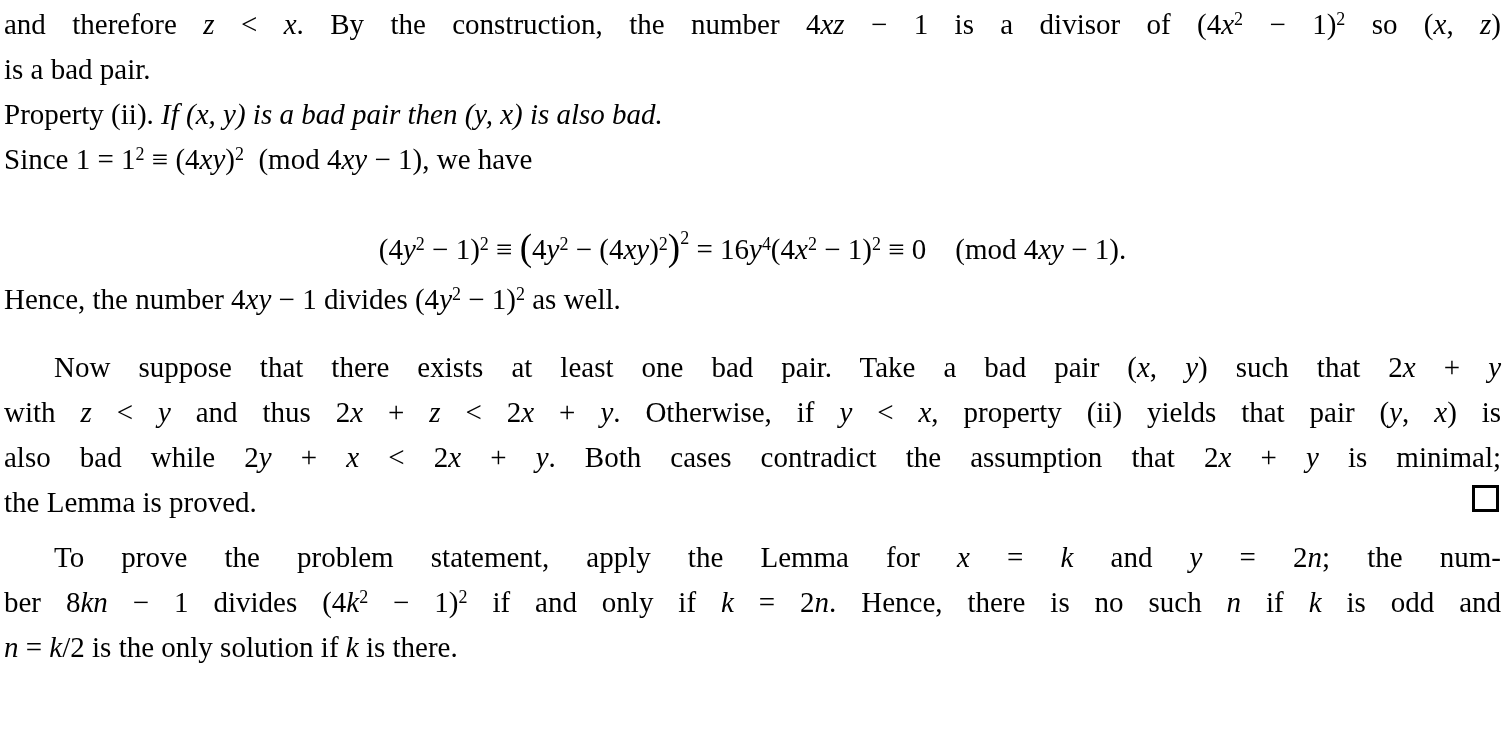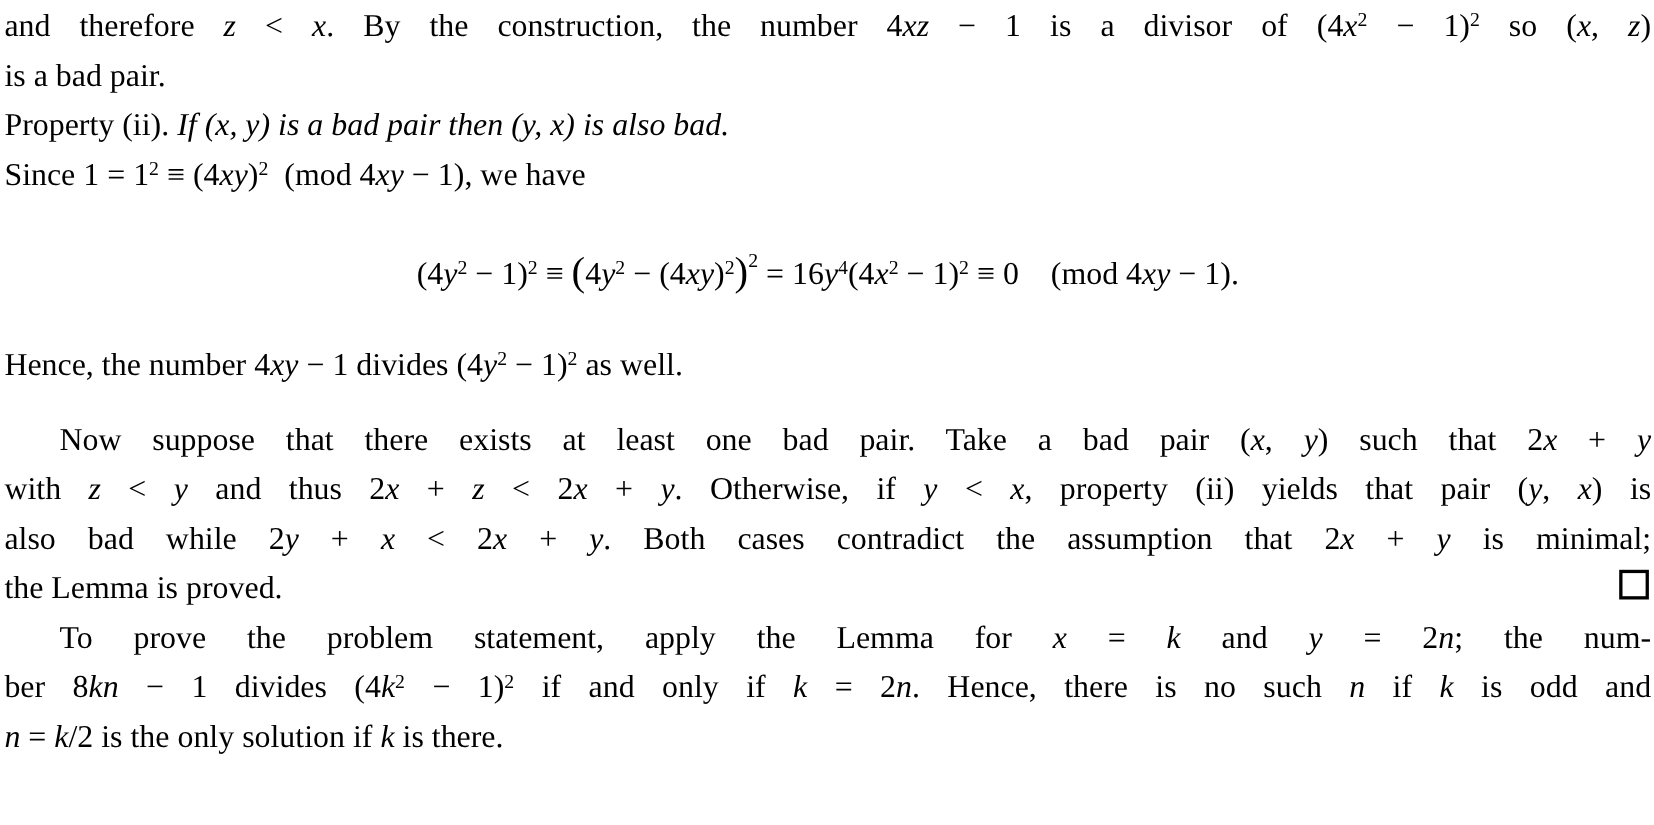--- a/index.html
+++ b/index.html
@@ -32,21 +32,21 @@
 </style>
 </head>
 <body>
 
 <main id="doc">
     <div class="line just" style="margin-top: 2px;"><span class="seg-r">and therefore </span><span class="seg-i">z</span><span class="seg-r"> &lt; </span><span class="seg-i">x</span><span class="seg-r">. By the construction, the number 4</span><span class="seg-i">xz</span><span class="seg-r"> − 1 is a divisor of (4</span><span class="seg-i">x</span><span class="seg-sup">2</span><span class="seg-r"> − 1)</span><span class="seg-sup">2</span><span class="seg-r"> so (</span><span class="seg-i">x</span><span class="seg-r">, </span><span class="seg-i">z</span><span class="seg-r">)</span></div>
     <div class="line lft"><span class="seg-r">is a bad pair.</span></div>
     <div class="line lft" style=""><span class="seg-r">Property (ii). </span><span class="seg-i">If (x, y) is a bad pair then (y, x) is also bad.</span></div>
     <div class="line lft"><span class="seg-r">Since 1 = 1</span><span class="seg-sup">2</span><span class="seg-r"> ≡ (4</span><span class="seg-i">xy</span><span class="seg-r">)</span><span class="seg-sup">2</span><span class="seg-r"> (mod 4</span><span class="seg-i">xy</span><span class="seg-r"> − 1), we have</span></div>
     <div class="line ctr" style="margin-top: 35px; height: 60px; line-height: 60px;"><span class="seg-r">(4</span><span class="seg-i">y</span><span class="seg-sup">2</span><span class="seg-r"> − 1)</span><span class="seg-sup">2</span><span class="seg-r"> ≡ </span><span class="seg-big">(</span><span class="seg-r">4</span><span class="seg-i">y</span><span class="seg-sup">2</span><span class="seg-r"> − (4</span><span class="seg-i">xy</span><span class="seg-r">)</span><span class="seg-sup">2</span><span class="seg-big">)</span><span class="seg-bigsup">2</span><span class="seg-r"> = 16</span><span class="seg-i">y</span><span class="seg-sup">4</span><span class="seg-r">(4</span><span class="seg-i">x</span><span class="seg-sup">2</span><span class="seg-r"> − 1)</span><span class="seg-sup">2</span><span class="seg-r"> ≡ 0</span><span class="seg-r"> (mod 4</span><span class="seg-i">xy</span><span class="seg-r"> − 1).</span></div>
-    <div class="line lft" style="margin-top: 33px;"><span class="seg-r">Hence, the number 4</span><span class="seg-i">xy</span><span class="seg-r"> − 1 divides (4</span><span class="seg-i">y</span><span class="seg-sup">2</span><span class="seg-r"> − 1)</span><span class="seg-sup">2</span><span class="seg-r"> as well.</span></div>
+    <div class="line lft" style=""><span class="seg-r">Hence, the number 4</span><span class="seg-i">xy</span><span class="seg-r"> − 1 divides (4</span><span class="seg-i">y</span><span class="seg-sup">2</span><span class="seg-r"> − 1)</span><span class="seg-sup">2</span><span class="seg-r"> as well.</span></div>
     <div class="line just" style="margin-top: 23px; padding-left: 50px;"><span class="seg-r">Now suppose that there exists at least one bad pair. Take a bad pair (</span><span class="seg-i">x</span><span class="seg-r">, </span><span class="seg-i">y</span><span class="seg-r">) such that 2</span><span class="seg-i">x</span><span class="seg-r"> + </span><span class="seg-i">y</span></div>
     <div class="line just"><span class="seg-r">with </span><span class="seg-i">z</span><span class="seg-r"> &lt; </span><span class="seg-i">y</span><span class="seg-r"> and thus 2</span><span class="seg-i">x</span><span class="seg-r"> + </span><span class="seg-i">z</span><span class="seg-r"> &lt; 2</span><span class="seg-i">x</span><span class="seg-r"> + </span><span class="seg-i">y</span><span class="seg-r">. Otherwise, if </span><span class="seg-i">y</span><span class="seg-r"> &lt; </span><span class="seg-i">x</span><span class="seg-r">, property (ii) yields that pair (</span><span class="seg-i">y</span><span class="seg-r">, </span><span class="seg-i">x</span><span class="seg-r">) is</span></div>
     <div class="line just"><span class="seg-r">also bad while 2</span><span class="seg-i">y</span><span class="seg-r"> + </span><span class="seg-i">x</span><span class="seg-r"> &lt; 2</span><span class="seg-i">x</span><span class="seg-r"> + </span><span class="seg-i">y</span><span class="seg-r">. Both cases contradict the assumption that 2</span><span class="seg-i">x</span><span class="seg-r"> + </span><span class="seg-i">y</span><span class="seg-r"> is minimal;</span></div>
     <div class="line lft qed-line"><span class="seg-r">the Lemma is proved.</span><span class="qed-box"></span></div>
-    <div class="line just" style="padding-left: 50px;"><span class="seg-r">To prove the problem statement, apply the Lemma for </span><span class="seg-i">x</span><span class="seg-r"> = </span><span class="seg-i">k</span><span class="seg-r"> and </span><span class="seg-i">y</span><span class="seg-r"> = 2</span><span class="seg-i">n</span><span class="seg-r">; the num-</span></div>
+    <div class="line just" style="margin-top: 10px; padding-left: 50px;"><span class="seg-r">To prove the problem statement, apply the Lemma for </span><span class="seg-i">x</span><span class="seg-r"> = </span><span class="seg-i">k</span><span class="seg-r"> and </span><span class="seg-i">y</span><span class="seg-r"> = 2</span><span class="seg-i">n</span><span class="seg-r">; the num-</span></div>
     <div class="line just"><span class="seg-r">ber 8</span><span class="seg-i">kn</span><span class="seg-r"> − 1 divides (4</span><span class="seg-i">k</span><span class="seg-sup">2</span><span class="seg-r"> − 1)</span><span class="seg-sup">2</span><span class="seg-r"> if and only if </span><span class="seg-i">k</span><span class="seg-r"> = 2</span><span class="seg-i">n</span><span class="seg-r">. Hence, there is no such </span><span class="seg-i">n</span><span class="seg-r"> if </span><span class="seg-i">k</span><span class="seg-r"> is odd and</span></div>
     <div class="line lft"><span class="seg-i">n</span><span class="seg-r"> = </span><span class="seg-i">k</span><span class="seg-r">/2 is the only solution if </span><span class="seg-i">k</span><span class="seg-r"> is there.</span></div>
   </main>
 
 </body></html>

